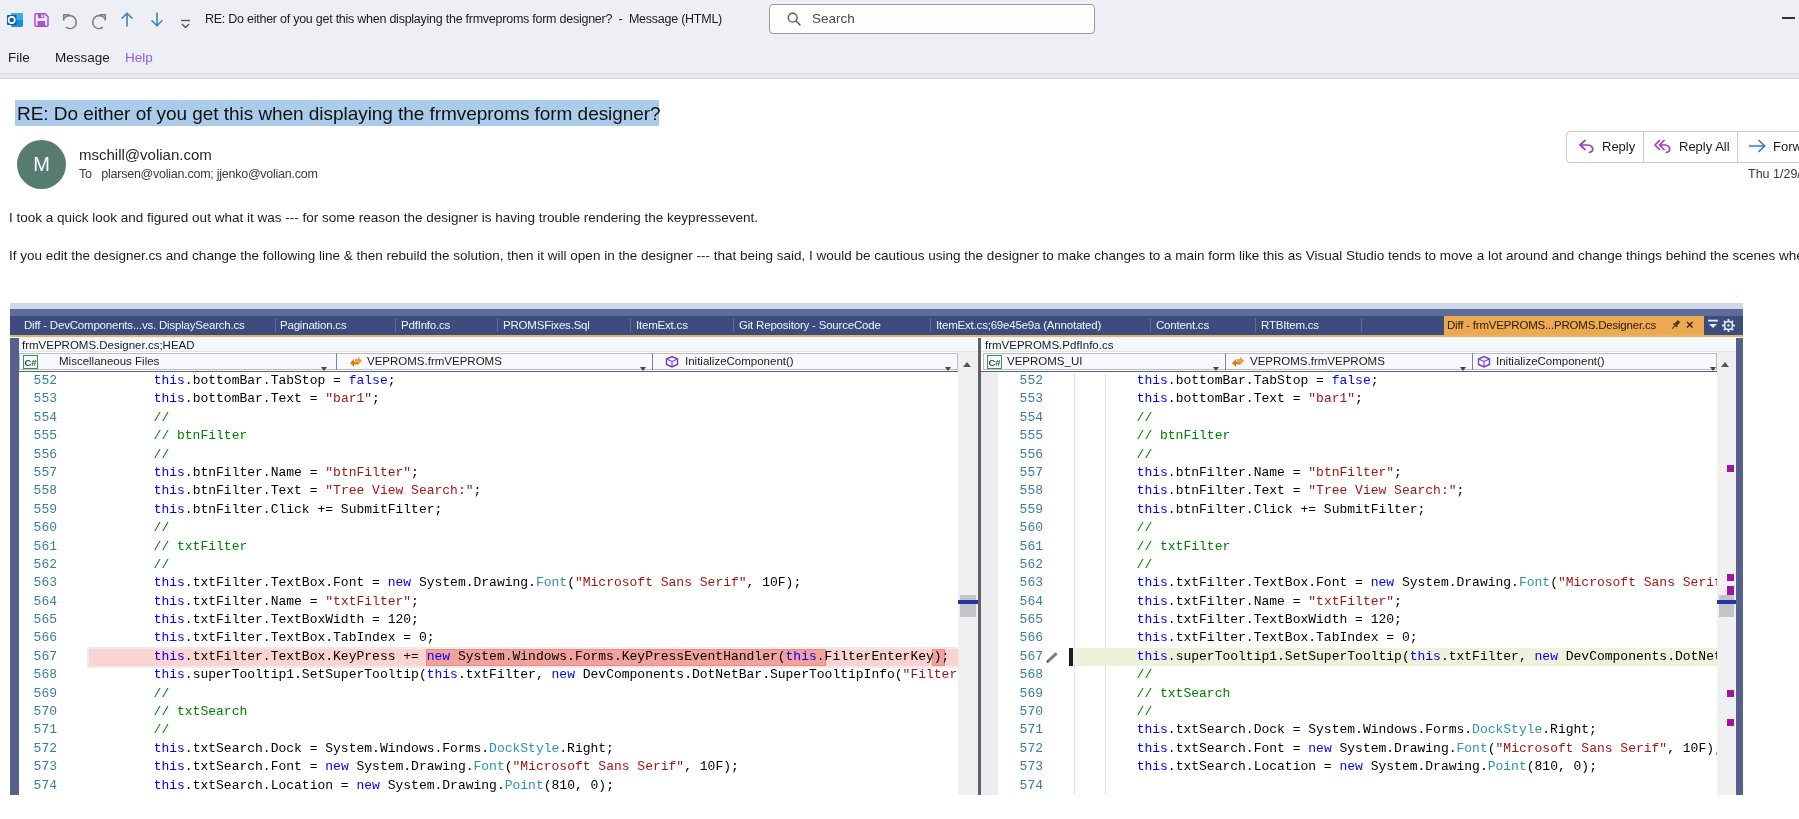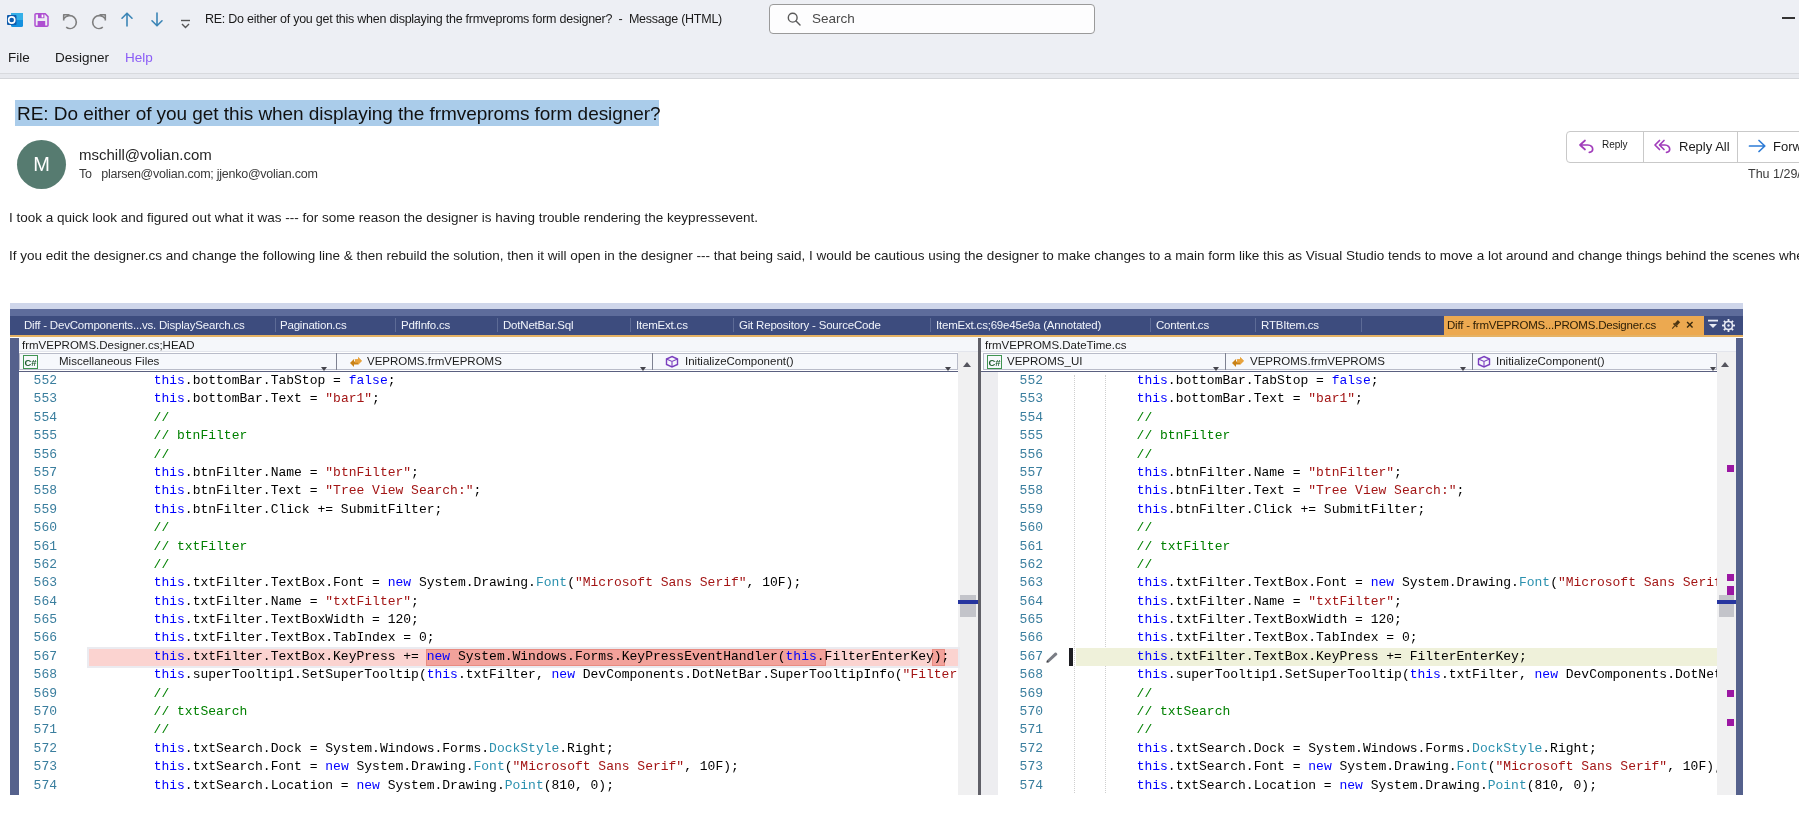--- a/index.html
+++ b/index.html
@@ -48,54 +48,54 @@
       </svg></div>
 <div class="abs" style="left:205px;top:12px;font-size:12.5px;letter-spacing:-0.25px;color:#1a1a1a;white-space:pre">RE: Do either of you get this when displaying the frmveproms form designer?  -  Message (HTML)</div>
 <div class="abs" style="left:769px;top:4px;width:326px;height:30px;background:#fdfdfe;border:1px solid #9a9a9a;border-radius:4px"></div>
 <div class="abs" style="left:786px;top:11px"><svg width="16" height="16" viewBox="0 0 16 16">
         <circle cx="6.7" cy="6.7" r="4.4" fill="none" stroke="#5a5a5a" stroke-width="1.4"></circle>
         <path d="M10 10 L14 14" stroke="#5a5a5a" stroke-width="1.4" stroke-linecap="round"></path>
       </svg></div>
 <div class="abs" style="left:812px;top:11px;font-size:13.5px;color:#4a4a4a">Search</div>
 <div class="abs" style="left:1782px;top:17px;width:13px;height:2px;background:#333"></div>
 <div class="abs" style="left:8px;top:50px;font-size:13.5px;color:#1a1a1a">File</div>
-<div class="abs" style="left:55px;top:50px;font-size:13.5px;color:#1a1a1a">Designer</div>
+<div class="abs" style="left:55px;top:50px;font-size:13.5px;color:#1a1a1a">Message</div>
 <div class="abs" style="left:125px;top:50px;font-size:13.5px;color:#8b5cf6">Help</div>
 <div class="abs" style="left:15px;top:100px;width:644px;height:25.5px;background:#aaccea"></div>
 <div class="abs" style="left:17px;top:103px;font-size:19px;letter-spacing:-0.05px;color:#111;white-space:pre">RE: Do either of you get this when displaying the frmveproms form designer?</div>
 <div class="abs" style="left:17px;top:140px;width:49px;height:49px;border-radius:50%;background:#567b70;color:#fff;font-size:20px;text-align:center;line-height:49px">M</div>
 <div class="abs" style="left:79px;top:146px;font-size:15px;color:#252525">mschill@volian.com</div>
 <div class="abs" style="left:79px;top:167px;font-size:12.5px;letter-spacing:-0.25px;color:#3a3a3a;white-space:pre">To   plarsen@volian.com; jjenko@volian.com</div>
 <div class="abs" style="left:1566px;top:131px;width:240px;height:32px;background:#fff;border:1px solid #c9c9c9;border-radius:4px 0 0 4px"></div>
 <div class="abs" style="left:1643px;top:131px;width:1px;height:32px;background:#c9c9c9"></div>
 <div class="abs" style="left:1737px;top:131px;width:1px;height:32px;background:#c9c9c9"></div>
 <div class="abs" style="left:1578px;top:139px"><svg width="17" height="15" viewBox="0 0 17 15">
         <path d="M7 1.5 L2 6 L7 10.5 M2.3 6 H9.8 C13.2 6 14.8 8.2 14.7 10.3 C14.6 12 13.2 13.3 11.3 13.3" fill="none" stroke="#a13dbb" stroke-width="1.7" stroke-linecap="round" stroke-linejoin="round"></path>
       </svg></div>
-<div class="abs" style="left:1602px;top:139px;font-size:10px;color:#1a1a1a">Reply</div>
+<div class="abs" style="left:1602px;top:139px;font-size:13px;color:#1a1a1a">Reply</div>
 <div class="abs" style="left:1653px;top:139px"><svg width="19" height="15" viewBox="0 0 19 15">
         <path d="M6.5 1.5 L2 6 L6.5 10.5" fill="none" stroke="#a13dbb" stroke-width="1.7" stroke-linecap="round" stroke-linejoin="round"></path>
         <path d="M11 1.5 L6.5 6 L11 10.5 M6.8 6 H12 C15 6 16.8 8.2 16.7 10.3 C16.6 12 15.2 13.3 13.5 13.3" fill="none" stroke="#a13dbb" stroke-width="1.7" stroke-linecap="round" stroke-linejoin="round"></path>
       </svg></div>
 <div class="abs" style="left:1679px;top:139px;font-size:13px;color:#1a1a1a">Reply All</div>
 <div class="abs" style="left:1748px;top:139px"><svg width="19" height="14" viewBox="0 0 19 14">
         <path d="M1.5 7 H16.5 M11 1.5 L16.8 7 L11 12.5" fill="none" stroke="#2e7cd6" stroke-width="1.7" stroke-linecap="round" stroke-linejoin="round"></path>
       </svg></div>
 <div class="abs" style="left:1773px;top:139px;font-size:13px;color:#1a1a1a;white-space:pre">Forward</div>
 <div class="abs" style="left:1748px;top:167px;font-size:12.5px;color:#3a3a3a;white-space:pre">Thu 1/29/2</div>
 <div class="abs" style="left:9px;top:210px;font-size:13.5px;color:#1c1c1c;white-space:pre">I took a quick look and figured out what it was --- for some reason the designer is having trouble rendering the keypressevent.</div>
 <div class="abs" style="left:9px;top:248px;font-size:13.5px;color:#1c1c1c;white-space:pre">If you edit the designer.cs and change the following line &amp; then rebuild the solution, then it will open in the designer --- that being said, I would be cautious using the designer to make changes to a main form like this as Visual Studio tends to move a lot around and change things behind the scenes when using the</div>
 <div id="vs">
 <div class="abs" style="left:0;top:0;width:1733px;height:6px;background:#cfd6ea"></div>
 <div class="abs" style="left:0;top:6px;width:1733px;height:7px;background:#5e6c9b"></div>
 <div class="abs" style="left:0;top:13px;width:1733px;height:18.5px;background:#3d4c7e"></div>
 <div class="tablbl" style="left:14px;top:13px">Diff - DevComponents...vs. DisplaySearch.cs</div>
 <div class="tablbl" style="left:270px;top:13px">Pagination.cs</div>
 <div class="tablbl" style="left:391px;top:13px">PdfInfo.cs</div>
-<div class="tablbl" style="left:493px;top:13px">DotNetBar.Sql</div>
+<div class="tablbl" style="left:493px;top:13px">PROMSFixes.Sql</div>
 <div class="tablbl" style="left:626px;top:13px">ItemExt.cs</div>
 <div class="tablbl" style="left:729px;top:13px">Git Repository - SourceCode</div>
 <div class="tablbl" style="left:926px;top:13px">ItemExt.cs;69e45e9a (Annotated)</div>
 <div class="tablbl" style="left:1146px;top:13px">Content.cs</div>
 <div class="tablbl" style="left:1251px;top:13px">RTBItem.cs</div>
 <div class="tsep" style="left:265px;top:15px"></div>
 <div class="tsep" style="left:385px;top:15px"></div>
 <div class="tsep" style="left:487px;top:15px"></div>
 <div class="tsep" style="left:620px;top:15px"></div>
 <div class="tsep" style="left:723px;top:15px"></div>
@@ -133,21 +133,21 @@
               <rect x="10.8" y="5.6" width="2.2" height="1.8" transform="rotate(45 6.5 6.5)"></rect>
             </g>
           </g>
           <circle cx="6.5" cy="6.5" r="2.6" fill="#3d4c7e"></circle>
           <circle cx="6.5" cy="6.5" r="1.2" fill="#e8ebf4"></circle>
         </svg></div>
 <div class="abs" style="left:0;top:35px;width:9px;height:457px;background:#55618c"></div>
 <div class="abs" style="left:1726px;top:35px;width:7px;height:457px;background:#55618c"></div>
 <div class="abs" style="left:9px;top:34px;width:1717px;height:15px;background:#f5f7fa;border-bottom:1px solid #e3e5ec"></div>
 <div class="abs" style="left:12px;top:35px;height:14px;line-height:14px;font-size:11.5px;color:#1b1b1b">frmVEPROMS.Designer.cs;HEAD</div>
-<div class="abs" style="left:975px;top:35px;height:14px;line-height:14px;font-size:11.5px;color:#1b1b1b">frmVEPROMS.DateTime.cs</div>
+<div class="abs" style="left:975px;top:35px;height:14px;line-height:14px;font-size:11.5px;color:#1b1b1b">frmVEPROMS.PdfInfo.cs</div>
 <div class="abs" style="left:9px;top:49px;width:1717px;height:20px;background:#fff;border-bottom:1px solid #5a6080"></div>
 <div class="abs" style="left:9px;top:50px;width:939px;height:17px;background:#f6f8fc;border:1px solid #b9bcc9"></div>
 <div class="abs" style="left:326px;top:50px;width:1px;height:17px;background:#7e8292"></div>
 <div class="abs" style="left:642px;top:50px;width:1px;height:17px;background:#7e8292"></div>
 <div class="abs" style="left:13px;top:52px"><svg width="15" height="14" viewBox="0 0 15 14">
           <rect x="0.5" y="0.5" width="14" height="13" fill="#f7f9fc" stroke="#3f9451"></rect>
           <text x="7.5" y="10.5" font-family="Liberation Sans" font-size="9.5" font-weight="bold" fill="#1e5c2e" text-anchor="middle">C#</text>
         </svg></div>
 <div class="abs navtxt" style="left:49px;top:50px;height:17px;line-height:17px">Miscellaneous Files</div>
 <div class="abs" style="left:311px;top:57px"><span style="display:inline-block;width:0;height:0;border-left:3.5px solid transparent;border-right:3.5px solid transparent;border-top:4.3px solid #44444c"></span></div>
@@ -300,21 +300,20 @@
 <div class="cl">            <span style="color:#0000FF">this</span>.btnFilter.Name = <span style="color:#A31515">"btnFilter"</span>;</div>
 <div class="cl">            <span style="color:#0000FF">this</span>.btnFilter.Text = <span style="color:#A31515">"Tree View Search:"</span>;</div>
 <div class="cl">            <span style="color:#0000FF">this</span>.btnFilter.Click += SubmitFilter;</div>
 <div class="cl"><span style="color:#008000">            //</span></div>
 <div class="cl"><span style="color:#008000">            // txtFilter</span></div>
 <div class="cl"><span style="color:#008000">            //</span></div>
 <div class="cl">            <span style="color:#0000FF">this</span>.txtFilter.TextBox.Font = <span style="color:#0000FF">new</span> System.Drawing.<span style="color:#2B91AF">Font</span>(<span style="color:#A31515">"Microsoft Sans Serif"</span>, 10F);</div>
 <div class="cl">            <span style="color:#0000FF">this</span>.txtFilter.Name = <span style="color:#A31515">"txtFilter"</span>;</div>
 <div class="cl">            <span style="color:#0000FF">this</span>.txtFilter.TextBoxWidth = 120;</div>
 <div class="cl">            <span style="color:#0000FF">this</span>.txtFilter.TextBox.TabIndex = 0;</div>
-<div class="cl">            <span style="color:#0000FF">this</span>.txtFilter.TextBox.KeyPress += FilterEnterKey;</div>
 <div class="cl">            <span style="color:#0000FF">this</span>.superTooltip1.SetSuperTooltip(<span style="color:#0000FF">this</span>.txtFilter, <span style="color:#0000FF">new</span> DevComponents.DotNetBar.SuperTooltipInfo(</div>
 <div class="cl"><span style="color:#008000">            //</span></div>
 <div class="cl"><span style="color:#008000">            // txtSearch</span></div>
 <div class="cl"><span style="color:#008000">            //</span></div>
 <div class="cl">            <span style="color:#0000FF">this</span>.txtSearch.Dock = System.Windows.Forms.<span style="color:#2B91AF">DockStyle</span>.Right;</div>
 <div class="cl">            <span style="color:#0000FF">this</span>.txtSearch.Font = <span style="color:#0000FF">new</span> System.Drawing.<span style="color:#2B91AF">Font</span>(<span style="color:#A31515">"Microsoft Sans Serif"</span>, 10F);</div>
 <div class="cl">            <span style="color:#0000FF">this</span>.txtSearch.Location = <span style="color:#0000FF">new</span> System.Drawing.<span style="color:#2B91AF">Point</span>(810, 0);</div>
         </div>
       </div>
 </div>

